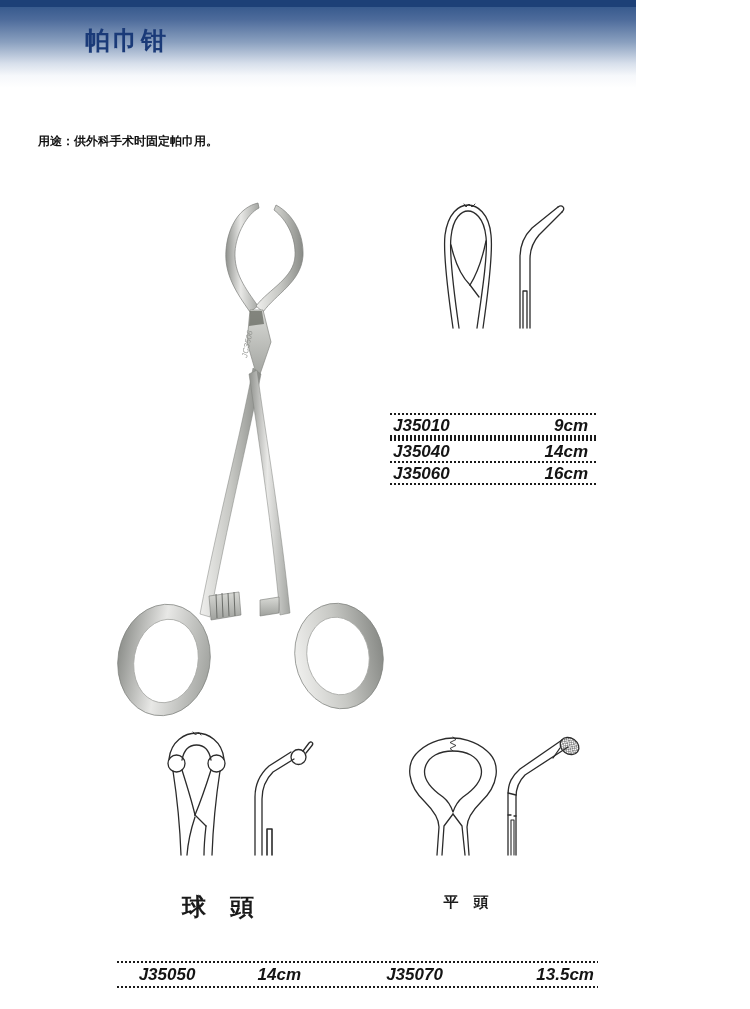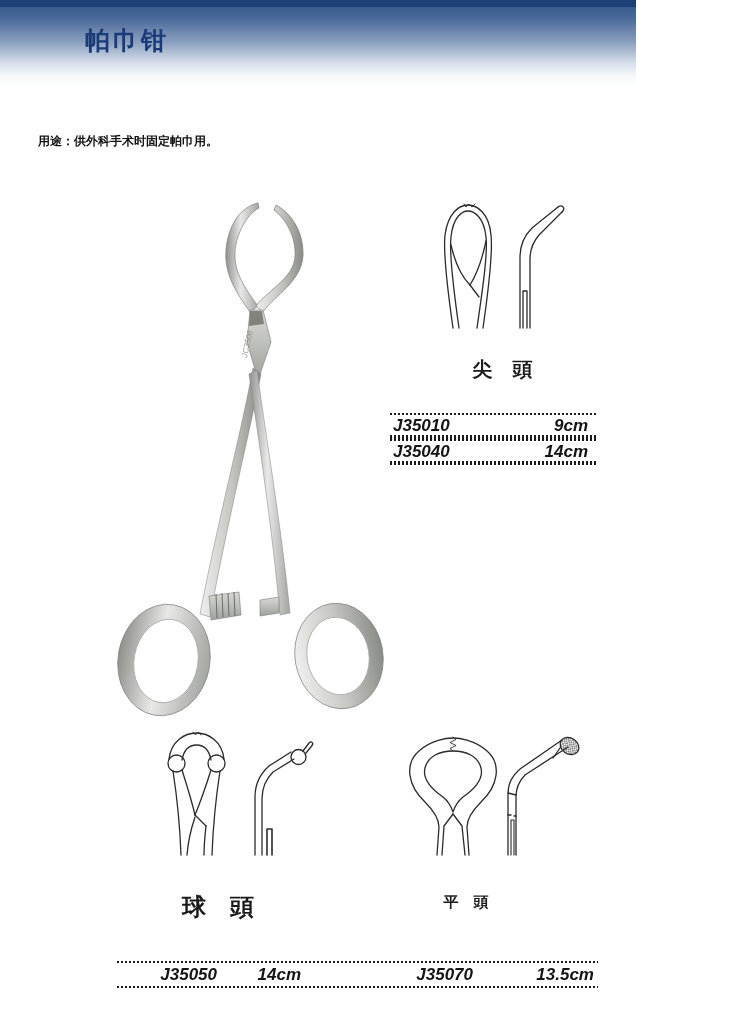--- a/index.html
+++ b/index.html
@@ -48,21 +48,21 @@
   .spec-row {
     height:20px; display:flex; justify-content:space-between; align-items:center;
     font-style:italic; font-weight:700; font-size:17px; color:#141414;
     padding:0 10px 0 3px; line-height:1;
   }
   .bottom-table { position:absolute; left:117px; top:961px; width:481px; }
   .bottom-row {
     height:23px; display:grid; grid-template-columns:100px 84px 172px 121px;
     align-items:center; font-style:italic; font-weight:700; font-size:17px; color:#141414; line-height:1;
   }
-  .bottom-row .al { text-align:right; }
+  .bottom-row .al { text-align:center; }
   .bottom-row .ar { text-align:right; }
   .bottom-row .gapleft { padding-left:55px; box-sizing:border-box; }
 </style>
 </head>
 <body>
 
 <div class="page">
 
   <div class="header">
     <div class="header-topbar"></div>
@@ -123,36 +123,39 @@
       <path d="M47,90 L56,102"></path>
       <path d="M41,9 l2,3 l3,-3 l3,3 l3,-3" stroke-width="0.9"></path>
     </g>
     <g>
       <path d="M97,133 L97,62 C97,50 101,41 109,33 L135,12"></path>
       <path d="M107,133 L107,64 C107,54 110,47 116,40 L139,17"></path>
       <path d="M135,12 C139,9 143,13 139,17"></path>
       <path d="M100,133 L100,96 L104,96 L104,133"></path>
     </g>
   </svg>
-  <div class="kai-label lbl-pointed">尖　頭</div>
 
   <div class="spec-table">
     <div class="dotline"></div>
     <div class="spec-row">
       <span>J35010</span>
       <span>9cm</span>
     </div>
     <div class="dotline"></div>
     <div class="dotline"></div>
     <div class="dotline"></div>
     <div class="spec-row">
       <span>J35040</span>
       <span>14cm</span>
     </div>
     <div class="dotline"></div>
+    <div class="spec-row">
+      <span>J35060</span>
+      <span>16cm</span>
+    </div>
     <div class="dotline"></div>
   </div>
 
   <svg class="draw d-ball" width="190" height="155" viewBox="0 0 190 155" xmlns="http://www.w3.org/2000/svg" fill="none" stroke="#2b2b2b" stroke-width="1.3" stroke-linecap="round" stroke-linejoin="round">
     <g>
       <circle cx="28.5" cy="36.5" r="8.5"></circle>
       <circle cx="68.5" cy="36.5" r="8.5"></circle>
       <path d="M21,32 C23,14 37,6 48.5,6 C60,6 74,14 76,32"></path>
       <path d="M34,33 C36,22 42,18 48.5,18 C55,18 61,22 63,33"></path>
       <path d="M45,5 l2.5,3 l3,-3 l2.5,3" stroke-width="0.9"></path>

